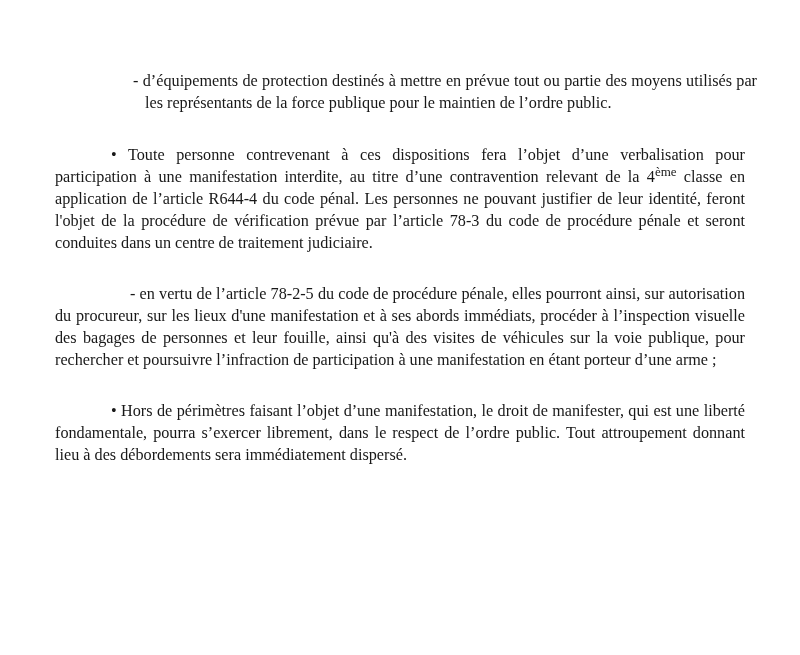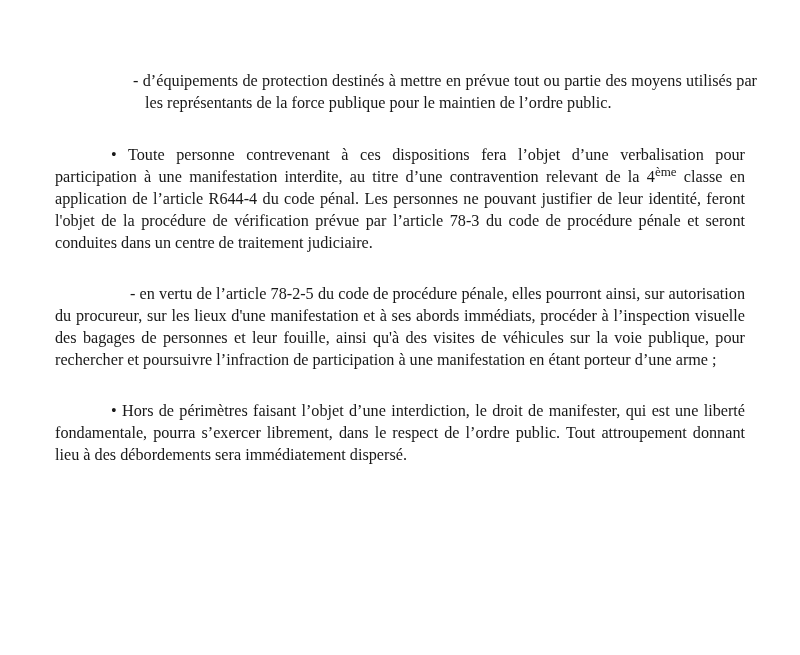--- a/index.html
+++ b/index.html
@@ -75,16 +75,16 @@
     <p class="para para--bullet"><span>• Toute personne contrevenant à ces dispositions fera l’objet d’une verbalisation pour participation à une manifestation interdite, au titre d’une contravention relevant de la 4</span><sup>ème</sup><span> classe en application de l’article R644-4 du code pénal. Les personnes ne pouvant justifier de leur identité, feront l'objet de la procédure de vérification prévue par l’article 78-3 du code de procédure pénale et seront conduites dans un centre de traitement judiciaire.</span></p>
 
     <div class="gap-md"></div>
 
 
     <p class="para para--subitem">- en vertu de l’article 78-2-5 du code de procédure pénale, elles pourront ainsi, sur autorisation du procureur, sur les lieux d'une manifestation et à ses abords immédiats, procéder à l’inspection visuelle des bagages de personnes et leur fouille, ainsi qu'à des visites de véhicules sur la voie publique, pour rechercher et poursuivre l’infraction de participation à une manifestation en étant porteur d’une arme ;</p>
 
 
     <div class="gap-md"></div>
 
-    <p class="para para--bullet">• Hors de périmètres faisant l’objet d’une interdiction, le droit de manifester, qui est une liberté fondamentale, pourra s’exercer librement, dans le respect de l’ordre public. Tout attroupement donnant lieu à des débordements sera immédiatement dispersé.</p>
+    <p class="para para--bullet">• Hors de périmètres faisant l’objet d’une manifestation, le droit de manifester, qui est une liberté fondamentale, pourra s’exercer librement, dans le respect de l’ordre public. Tout attroupement donnant lieu à des débordements sera immédiatement dispersé.</p>
 
   </div>
 </div>
 
 </body></html>

